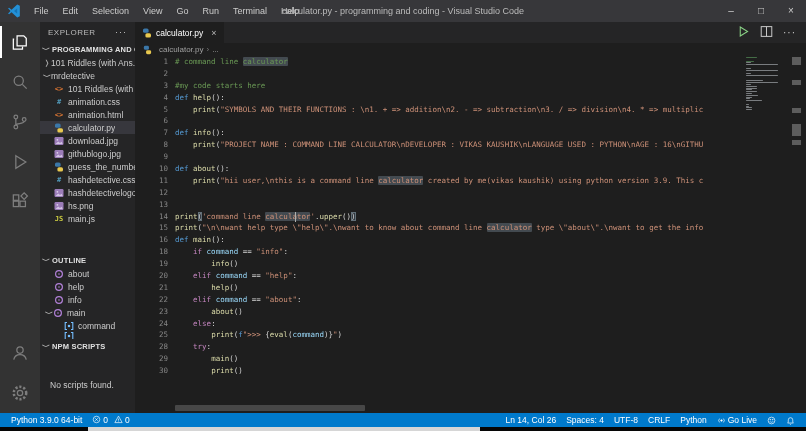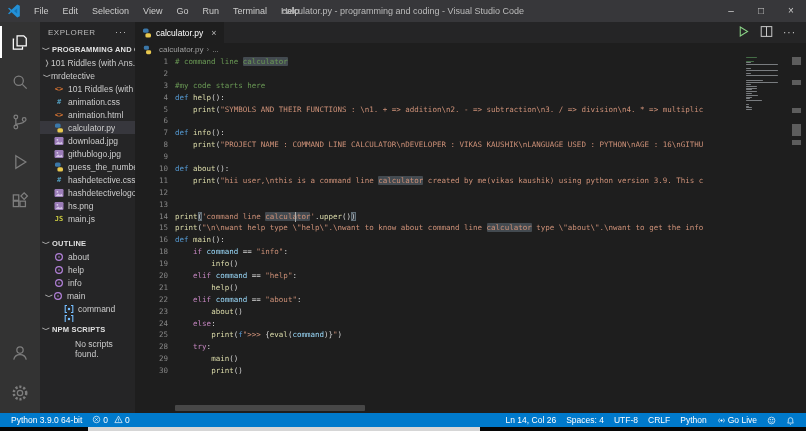--- a/index.html
+++ b/index.html
@@ -36,21 +36,21 @@
   .chev { display:inline-block; width:7px; font-size:7px; color:#b0b0b0; flex:none; transform-origin:45% 50%; }
   .chev.down { transform:rotate(90deg); }
   .row { height:13px; display:flex; align-items:center; font-size:8.5px; color:#cccccc; white-space:nowrap; overflow:hidden; padding-left:14px; }
   .row.folder { padding-left:4px; }
   .row.sel { background:#37373d; }
   .fi { width:10px; height:10px; margin-right:4px; flex:none; display:inline-flex; align-items:center; justify-content:center;
         font-size:7px; font-weight:bold; font-family:"DejaVu Sans Mono",monospace; }
   .fi svg { width:10px; height:10px; }
   .lbl { overflow:hidden; text-overflow:clip; white-space:nowrap; }
   .row.clipped { height:7px; overflow:hidden; }
-  .npm-empty { font-size:8.5px; color:#cccccc; padding:3px 0 0 35px; }
+  .npm-empty { font-size:8.5px; color:#cccccc; padding:3px 0 0 10px;margin-top:24px; }
 
   
   .editor-col { flex:1; display:flex; flex-direction:column; min-width:0; background:#1e1e1e; }
   .tabbar { height:21px; background:#252526; display:flex; flex:none; align-items:stretch; }
   .tab { background:#1e1e1e; display:flex; align-items:center; padding:0 7px; font-size:8.5px; color:#ffffff; gap:4px; }
   .tab .fi { margin-right:0; }
   .tab-close { color:#b6b6b6; font-size:9px; margin-left:4px; }
   .ed-actions { margin-left:auto; display:flex; align-items:center; gap:10px; padding-right:10px; color:#cccccc; }
   .ed-actions svg { width:13px; height:13px; }
   .ed-actions .more { font-size:10px; letter-spacing:1px; color:#cccccc; }
@@ -245,21 +245,21 @@
                 <path d="M1.5 8 L4.2 5.5 L6 7 L7.6 5.8 L8.7 8 Z" fill="#d3c3e4"></path>
               </svg>
             </span>
             <span class="lbl">hs.png</span>
           </div>
           <div class="row">
             <span class="fi" style="color: rgb(203, 203, 65);">JS</span>
             <span class="lbl">main.js</span>
           </div>
         </div>
-      <div class="sec-title" style="margin-top:11px">
+      <div class="sec-title" style="margin-top:28px">
         <span class="chev down">❭</span>
         <span>OUTLINE</span>
       </div>
       <div id="outlinelist">
           <div class="row" style="padding-left: 14px;">
             <span class="fi">
               <svg viewBox="0 0 10 10" fill="none" stroke="#b180d7" stroke-width="1.2">
                 <circle cx="5" cy="5" r="3.4"></circle>
                 <circle cx="5" cy="5" r="0.8" fill="#b180d7" stroke="none"></circle>
               </svg>

